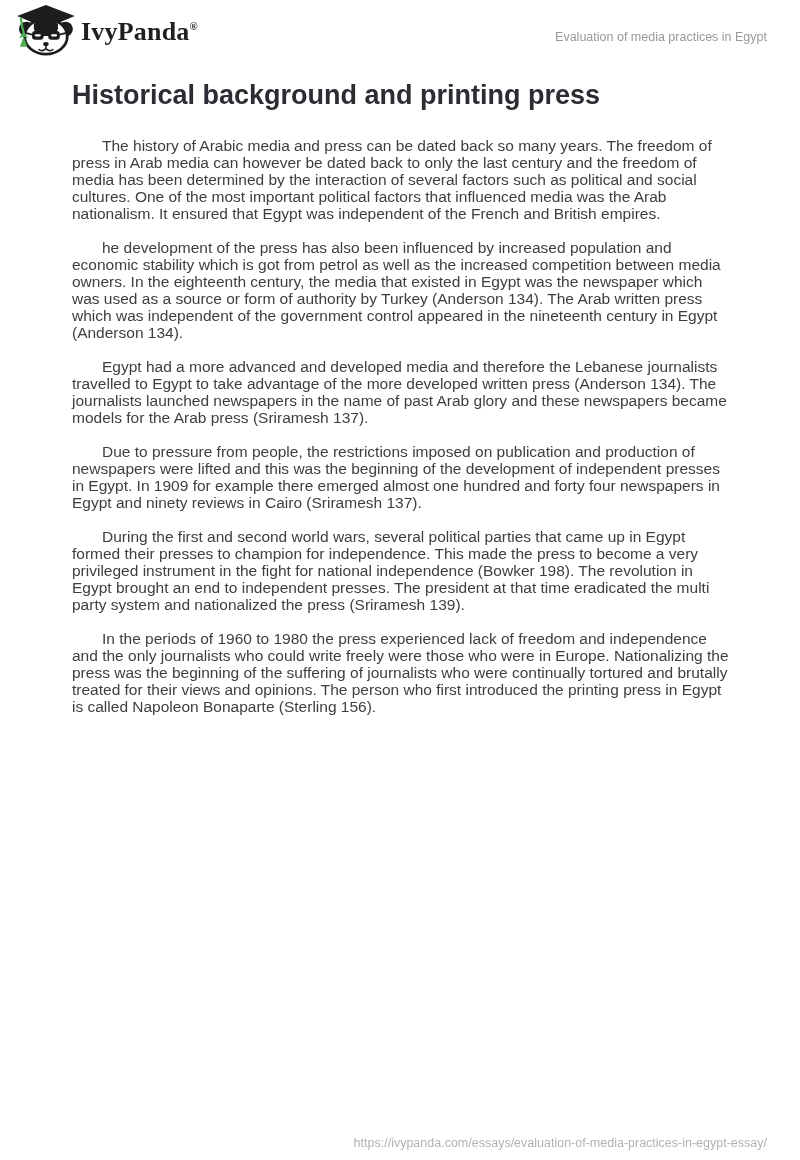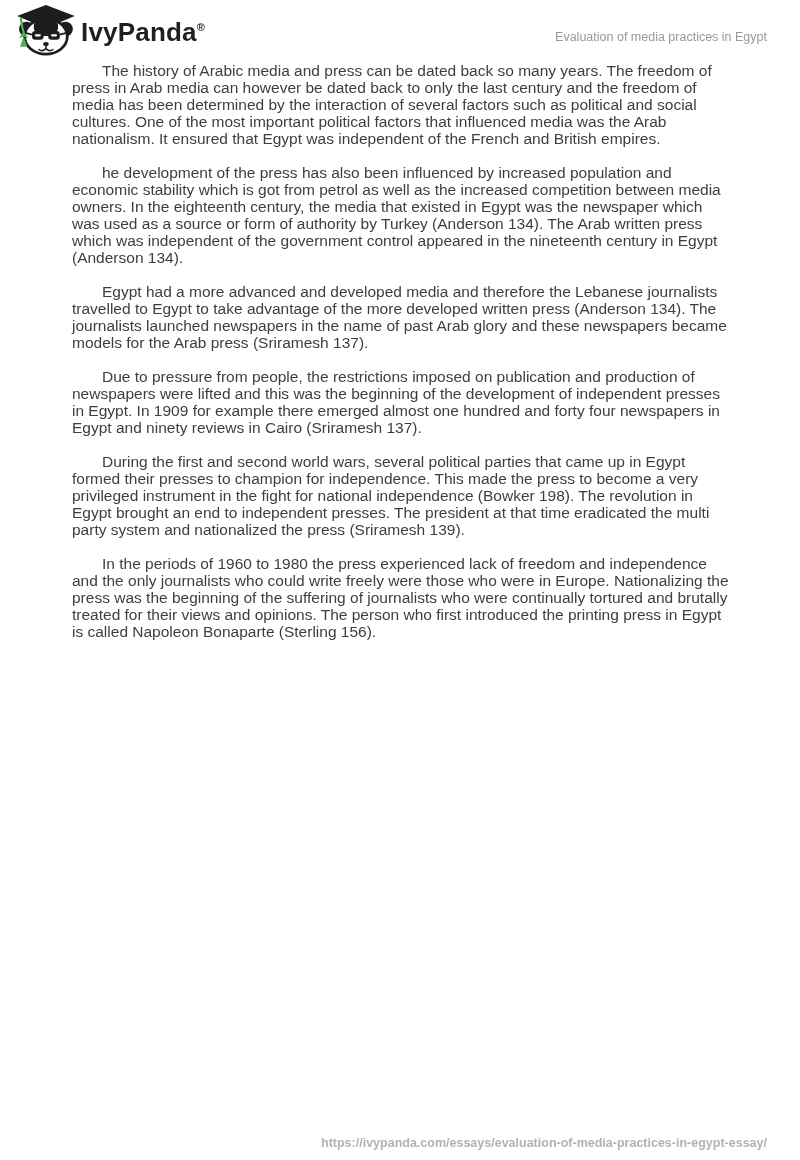--- a/index.html
+++ b/index.html
@@ -19,21 +19,21 @@
   .brand {
     position: absolute;
     left: 14px;
     top: 4px;
     display: flex;
     align-items: center;
     gap: 5px;
   }
   .brand-logo { display: block; }
   .brand-name {
-    font-family: Liberation Sans, sans-serif;
+    font-family: Liberation Serif, serif;
     font-weight: bold;
     font-size: 26px;
     color: #1f1f1f;
     letter-spacing: 0.2px;
     line-height: 1;
     padding-top: 4px;
   }
   .brand-name sup {
     font-size: 11px;
     vertical-align: super;
@@ -67,21 +67,20 @@
     margin: 0 0 17px 0;
   }
 
   
   .footer {
     position: absolute;
     right: 33px;
     bottom: 10px;
     font-size: 12.5px;
     color: #b2b2b6;
-    font-weight: bold;
   }
   .footer a { color: #b2b2b6; text-decoration: none; }
 </style>
 </head>
 <body>
 
 <div class="page">
 
   <div class="header">
     <div class="brand">
@@ -109,20 +108,21 @@
 
         <ellipse cx="34" cy="43" rx="3" ry="2.2" fill="#1d1d1d"></ellipse>
         <path d="M34,45 v3 M34,48 q-4,4 -7.5,1 M34,48 q4,4 7.5,1" stroke="#1d1d1d" stroke-width="1.7" fill="none" stroke-linecap="round"></path>
       </svg>
       <span class="brand-name"><span>IvyPanda</span><sup>®</sup></span>
     </div>
     <div class="doc-title">Evaluation of media practices in Egypt</div>
   </div>
 
   <div class="content">
+    <h1>Historical background and printing press</h1>
     <p>The history of Arabic media and press can be dated back so many years. The freedom of press in Arab media can however be dated back to only the last century and the freedom of media has been determined by the interaction of several factors such as political and social cultures. One of the most important political factors that influenced media was the Arab nationalism. It ensured that Egypt was independent of the French and British empires.</p>
     <p>he development of the press has also been influenced by increased population and economic stability which is got from petrol as well as the increased competition between media owners. In the eighteenth century, the media that existed in Egypt was the newspaper which was used as a source or form of authority by Turkey (Anderson 134). The Arab written press which was independent of the government control appeared in the nineteenth century in Egypt (Anderson 134).</p>
     <p>Egypt had a more advanced and developed media and therefore the Lebanese journalists travelled to Egypt to take advantage of the more developed written press (Anderson 134). The journalists launched newspapers in the name of past Arab glory and these newspapers became models for the Arab press (Sriramesh 137).</p>
     <p>Due to pressure from people, the restrictions imposed on publication and production of newspapers were lifted and this was the beginning of the development of independent presses in Egypt. In 1909 for example there emerged almost one hundred and forty four newspapers in Egypt and ninety reviews in Cairo (Sriramesh 137).</p>
     <p>During the first and second world wars, several political parties that came up in Egypt formed their presses to champion for independence. This made the press to become a very privileged instrument in the fight for national independence (Bowker 198). The revolution in Egypt brought an end to independent presses. The president at that time eradicated the multi party system and nationalized the press (Sriramesh 139).</p>
     <p>In the periods of 1960 to 1980 the press experienced lack of freedom and independence and the only journalists who could write freely were those who were in Europe. Nationalizing the press was the beginning of the suffering of journalists who were continually tortured and brutally treated for their views and opinions. The person who first introduced the printing press in Egypt is called Napoleon Bonaparte (Sterling 156).</p>
   </div>
 
   <div class="footer">
     <a href="#">https://ivypanda.com/essays/evaluation-of-media-practices-in-egypt-essay/</a>

